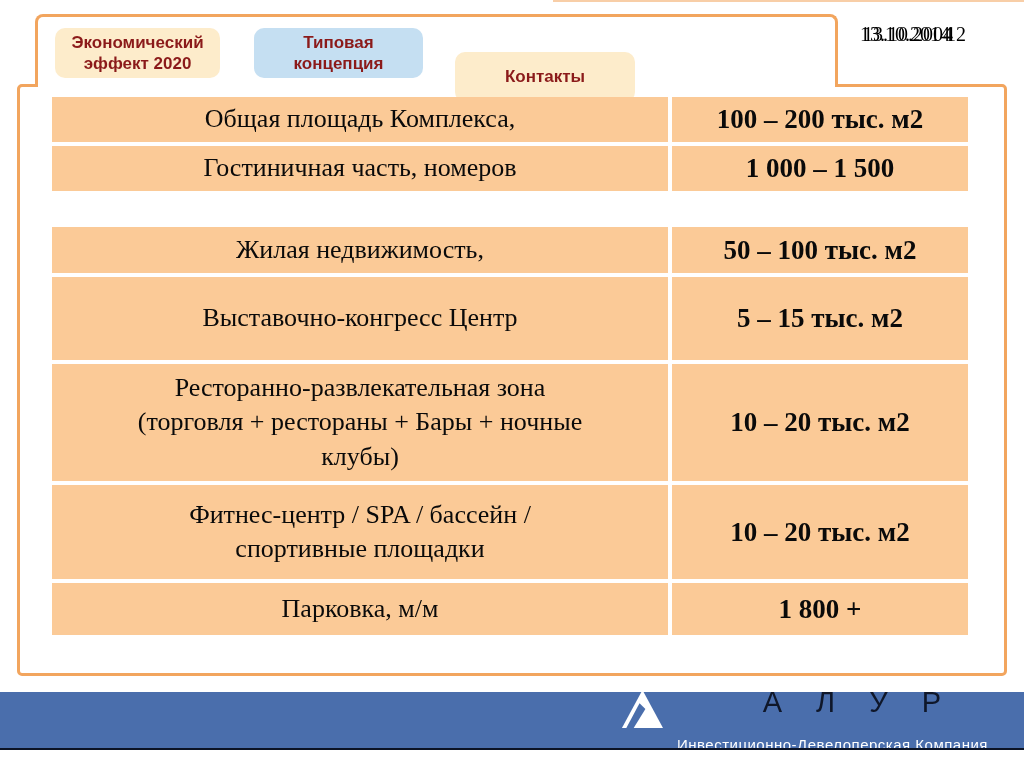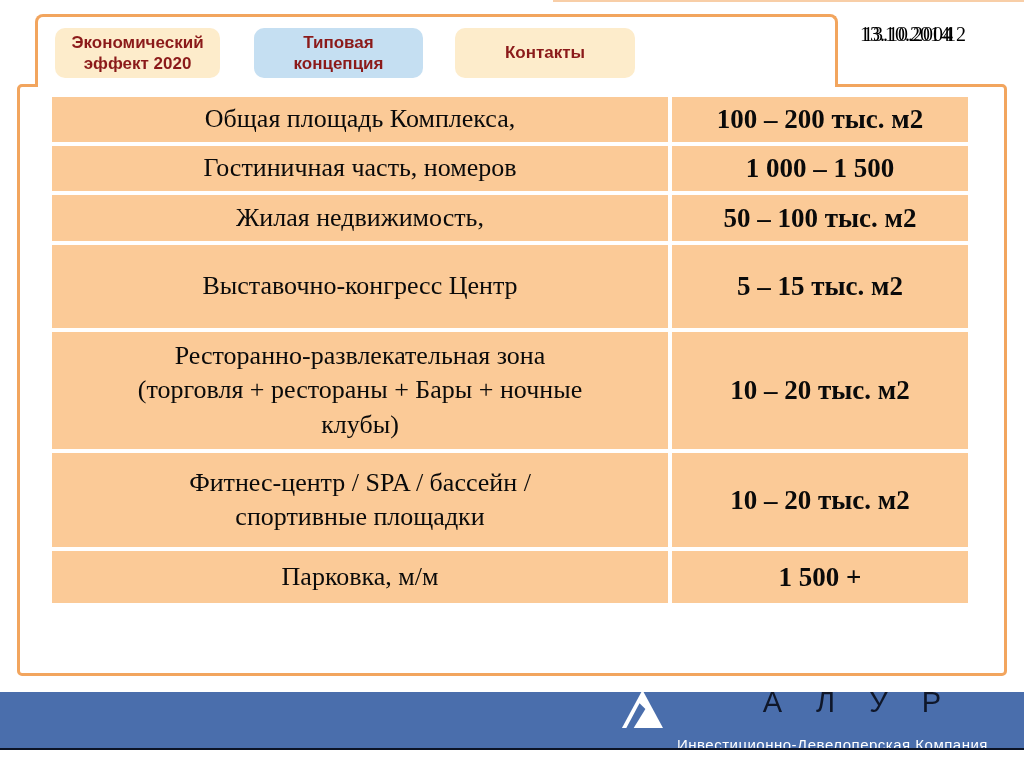--- a/index.html
+++ b/index.html
@@ -22,21 +22,21 @@
     position:absolute;top:11px;height:50px;border-radius:10px;
     display:flex;align-items:center;justify-content:center;text-align:center;
     color:var(--tab-text);font-weight:bold;font-size:17px;line-height:1.25;
     cursor:pointer;
   }
   .tab-cream{background:var(--tab-cream);}
   .tab-blue{background:var(--tab-blue);}
   .tab1{left:17px;width:165px;}
   .tab2{left:209px;width:169px;margin-left:7px;}
   .tab2 span{max-width:120px;}
-  .tab3{left:417px;width:180px;}
+  .tab3{left:417px;width:180px;margin-top:24px;}
   
   .meta{
     position:absolute;left:860px;top:23px;width:130px;height:20px;
     font-family:"Liberation Serif",serif;font-size:20px;color:#000;
   }
   .meta .d1{position:absolute;left:0;top:0;}
   .meta .d2{position:absolute;left:3px;top:0;}
   .meta .pageno{position:absolute;left:86px;top:0;}
   
   .table-box{
@@ -48,21 +48,21 @@
     display:flex;flex-direction:column;gap:4px;z-index:3;
   }
   .trow{display:flex;gap:4px;}
   .cell{
     background:var(--cell-peach);box-sizing:border-box;
     display:flex;align-items:center;justify-content:center;
     text-align:center;font-family:"Liberation Serif",serif;color:#0a0a0a;
   }
   .c1{width:616px;font-size:26px;line-height:1.32;white-space:pre-line;padding:0 10px;}
   .c2{width:296px;font-size:27px;font-weight:bold;}
-  .r1{height:46px;} .r2{height:45px;} .r3{height:45px;} .r4{height:46px;}
+  .r1{height:46px;} .r2{height:45px;} .r3{height:45px;} .r4{height:46px;margin-top:32px;}
   .r5{height:83px;} .r6{height:117px;} .r7{height:94px;} .r8{height:52px;}
   
   .footer-bar{
     position:absolute;left:0;top:692px;width:1024px;height:56px;
     background:var(--footer-blue);
     display:flex;align-items:center;justify-content:flex-end;
   }
   .footer-inner{display:flex;align-items:flex-start;padding-right:36px;}
   .logo-mark{width:44px;height:40px;margin:2px 14px 0 0;flex:0 0 auto;}
   .footer-text{display:flex;flex-direction:column;align-items:flex-end;}
@@ -125,21 +125,21 @@
 клубы)</div>
     <div class="cell c2 r6">10 – 20 тыс. м2</div>
   </div>
   <div class="trow">
     <div class="cell c1 r7">Фитнес-центр / SPA / бассейн /
 спортивные площадки</div>
     <div class="cell c2 r7">10 – 20 тыс. м2</div>
   </div>
   <div class="trow">
     <div class="cell c1 r8">Парковка, м/м</div>
-    <div class="cell c2 r8">1 500 +</div>
+    <div class="cell c2 r8">1 800 +</div>
   </div>
 </div>
 
 <div class="footer-bar">
   <div class="footer-inner">
     <svg class="logo-mark" viewBox="0 0 60 52">
       <polygon points="32,0 60,52 4,52" fill="#ffffff"></polygon>
       <polygon points="10,52 28,18 36,26 20,52" fill="#4a6eac"></polygon>
     </svg>
     <div class="footer-text">

